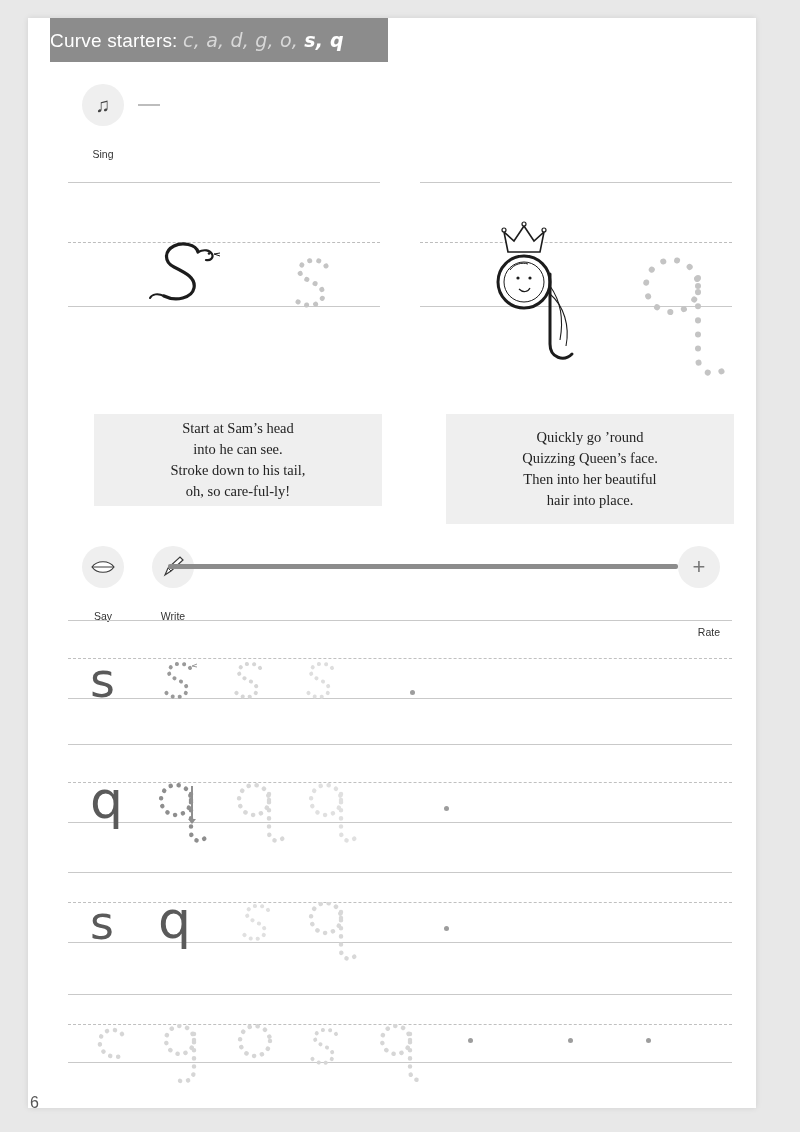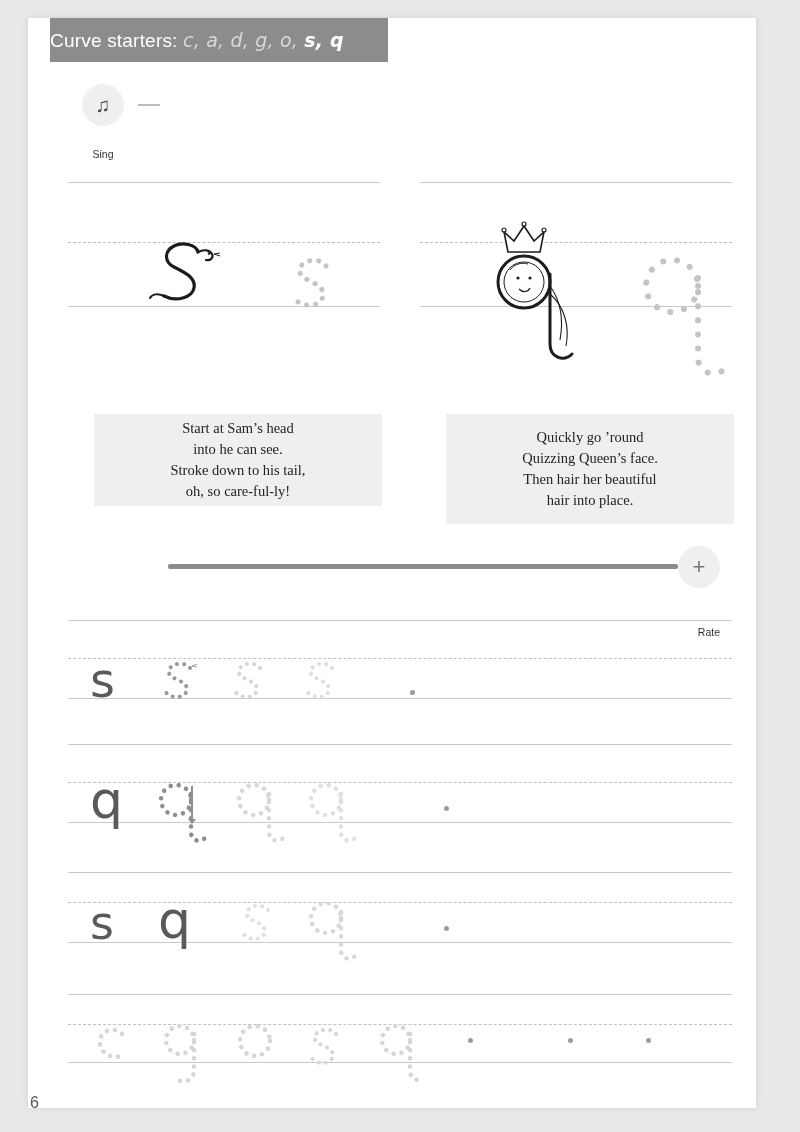--- a/index.html
+++ b/index.html
@@ -188,25 +188,45 @@
 
   <svg class="illus" style="left:604px;top:230px;" width="120" height="150" viewBox="0 0 120 150">
     <circle cx="40" cy="38" r="26" fill="none" stroke="#c4c4c4" stroke-width="6" stroke-linecap="round" stroke-dasharray="0.1 14"></circle>
     <path d="M66 30 L66 110 C66 126 84 130 94 120" fill="none" stroke="#c4c4c4" stroke-width="6" stroke-linecap="round" stroke-dasharray="0.1 14"></path>
   </svg>
 
   <div class="caption-box" style="left:418px;top:396px;width:288px;height:110px;">
     <div>
       <div>Quickly go ’round</div>
       <div>Quizzing Queen’s face.</div>
-      <div>Then hair her beautiful</div>
+      <div>Then into her beautiful</div>
       <div>hair into place.</div>
     </div>
   </div>
 
+  <div class="iconrow" style="left:40px;top:528px;">
+    <div class="iconitem">
+      <div class="circle">
+        <svg width="26" height="16" viewBox="0 0 26 16">
+          <path d="M2 8 C7 1 19 1 24 8 C19 15 7 15 2 8 Z" fill="#fff" stroke="#3a3a3a" stroke-width="1.2"></path>
+          <path d="M2 8 H24" stroke="#3a3a3a" stroke-width="1"></path>
+        </svg>
+      </div>
+      <div class="iconlabel">Say</div>
+    </div>
+    <div class="iconitem">
+      <div class="circle">
+        <svg width="26" height="26" viewBox="0 0 26 26">
+          <path d="M5 21 L8 14 L20 3 L23 6 L11 17 Z" fill="#fff" stroke="#3a3a3a" stroke-width="1.2"></path>
+          <path d="M8 14 L11 17" stroke="#3a3a3a" stroke-width="1"></path>
+        </svg>
+      </div>
+      <div class="iconlabel">Write</div>
+    </div>
+  </div>
 
   <div class="ratebar" style="left:140px;top:546px;width:510px;"></div>
   <div class="plus" style="left:650px;top:528px;">
     <span>+</span>
   </div>
   <div class="rate-label" style="left:650px;top:608px;width:42px;text-align:right;">Rate</div>
 
   <div class="solid-line" style="left:40px;top:602px;width:664px;"></div>
   <div class="dashed-line" style="left:40px;top:640px;width:664px;"></div>
   <div class="solid-line" style="left:40px;top:680px;width:664px;"></div>

